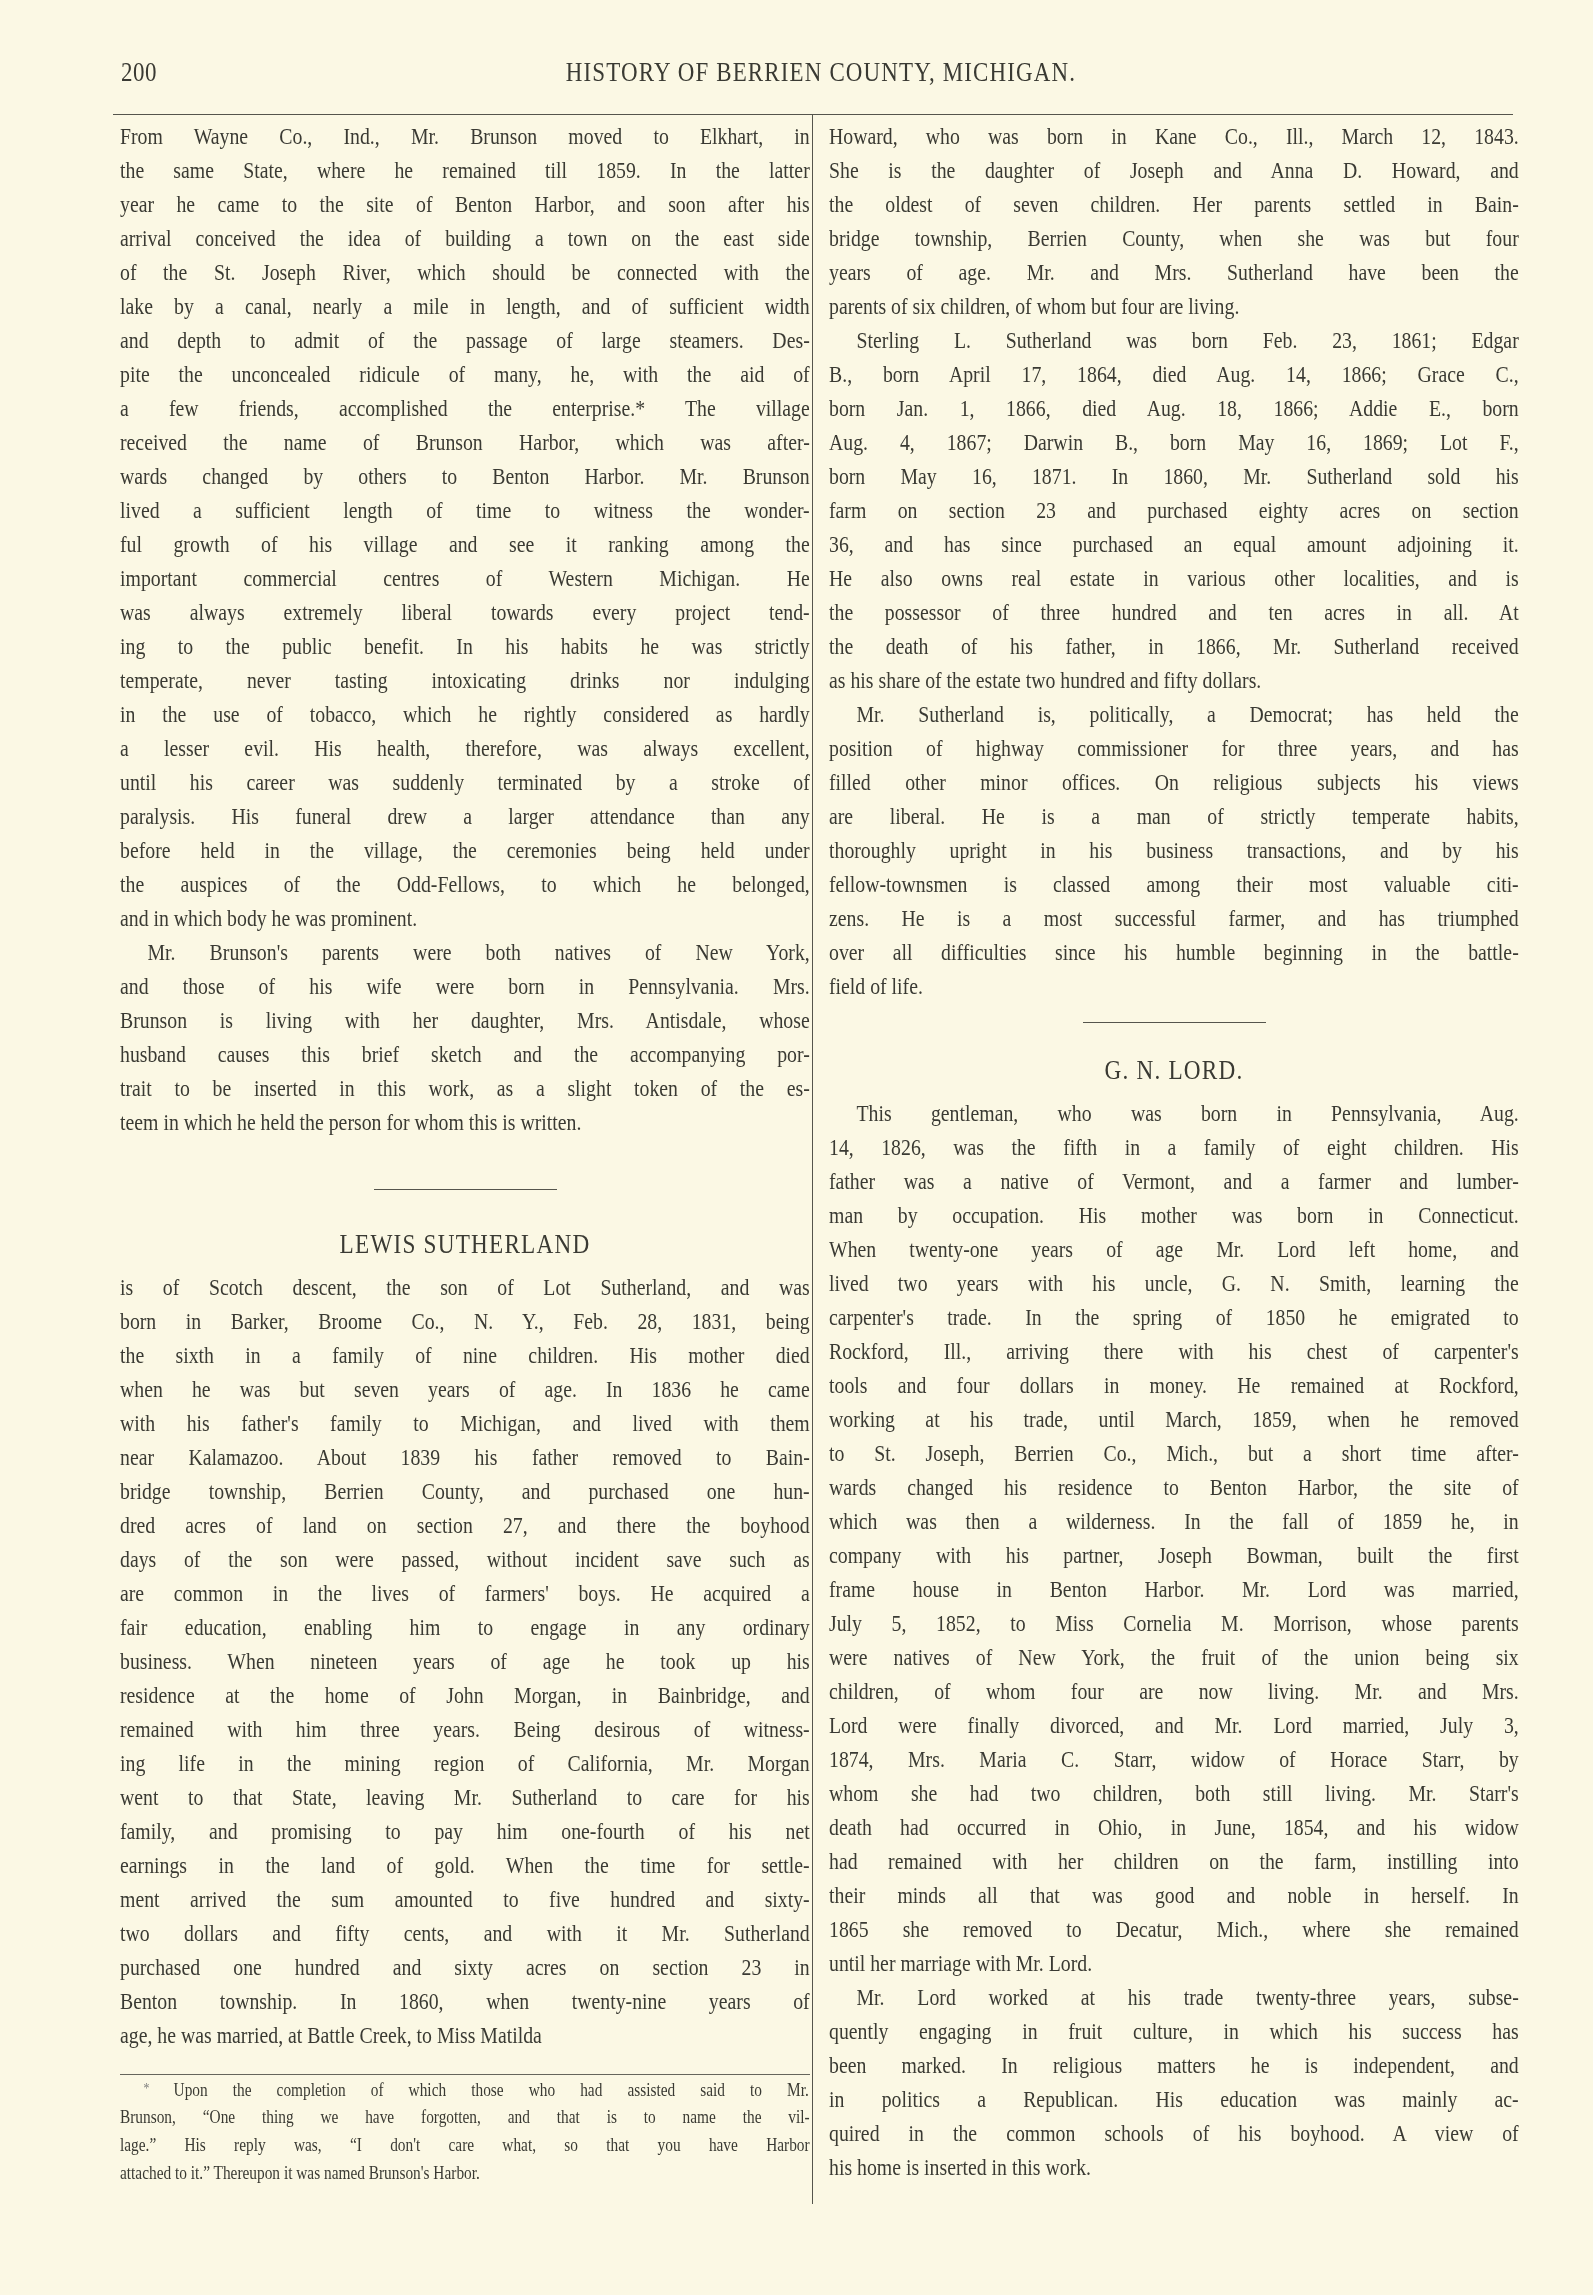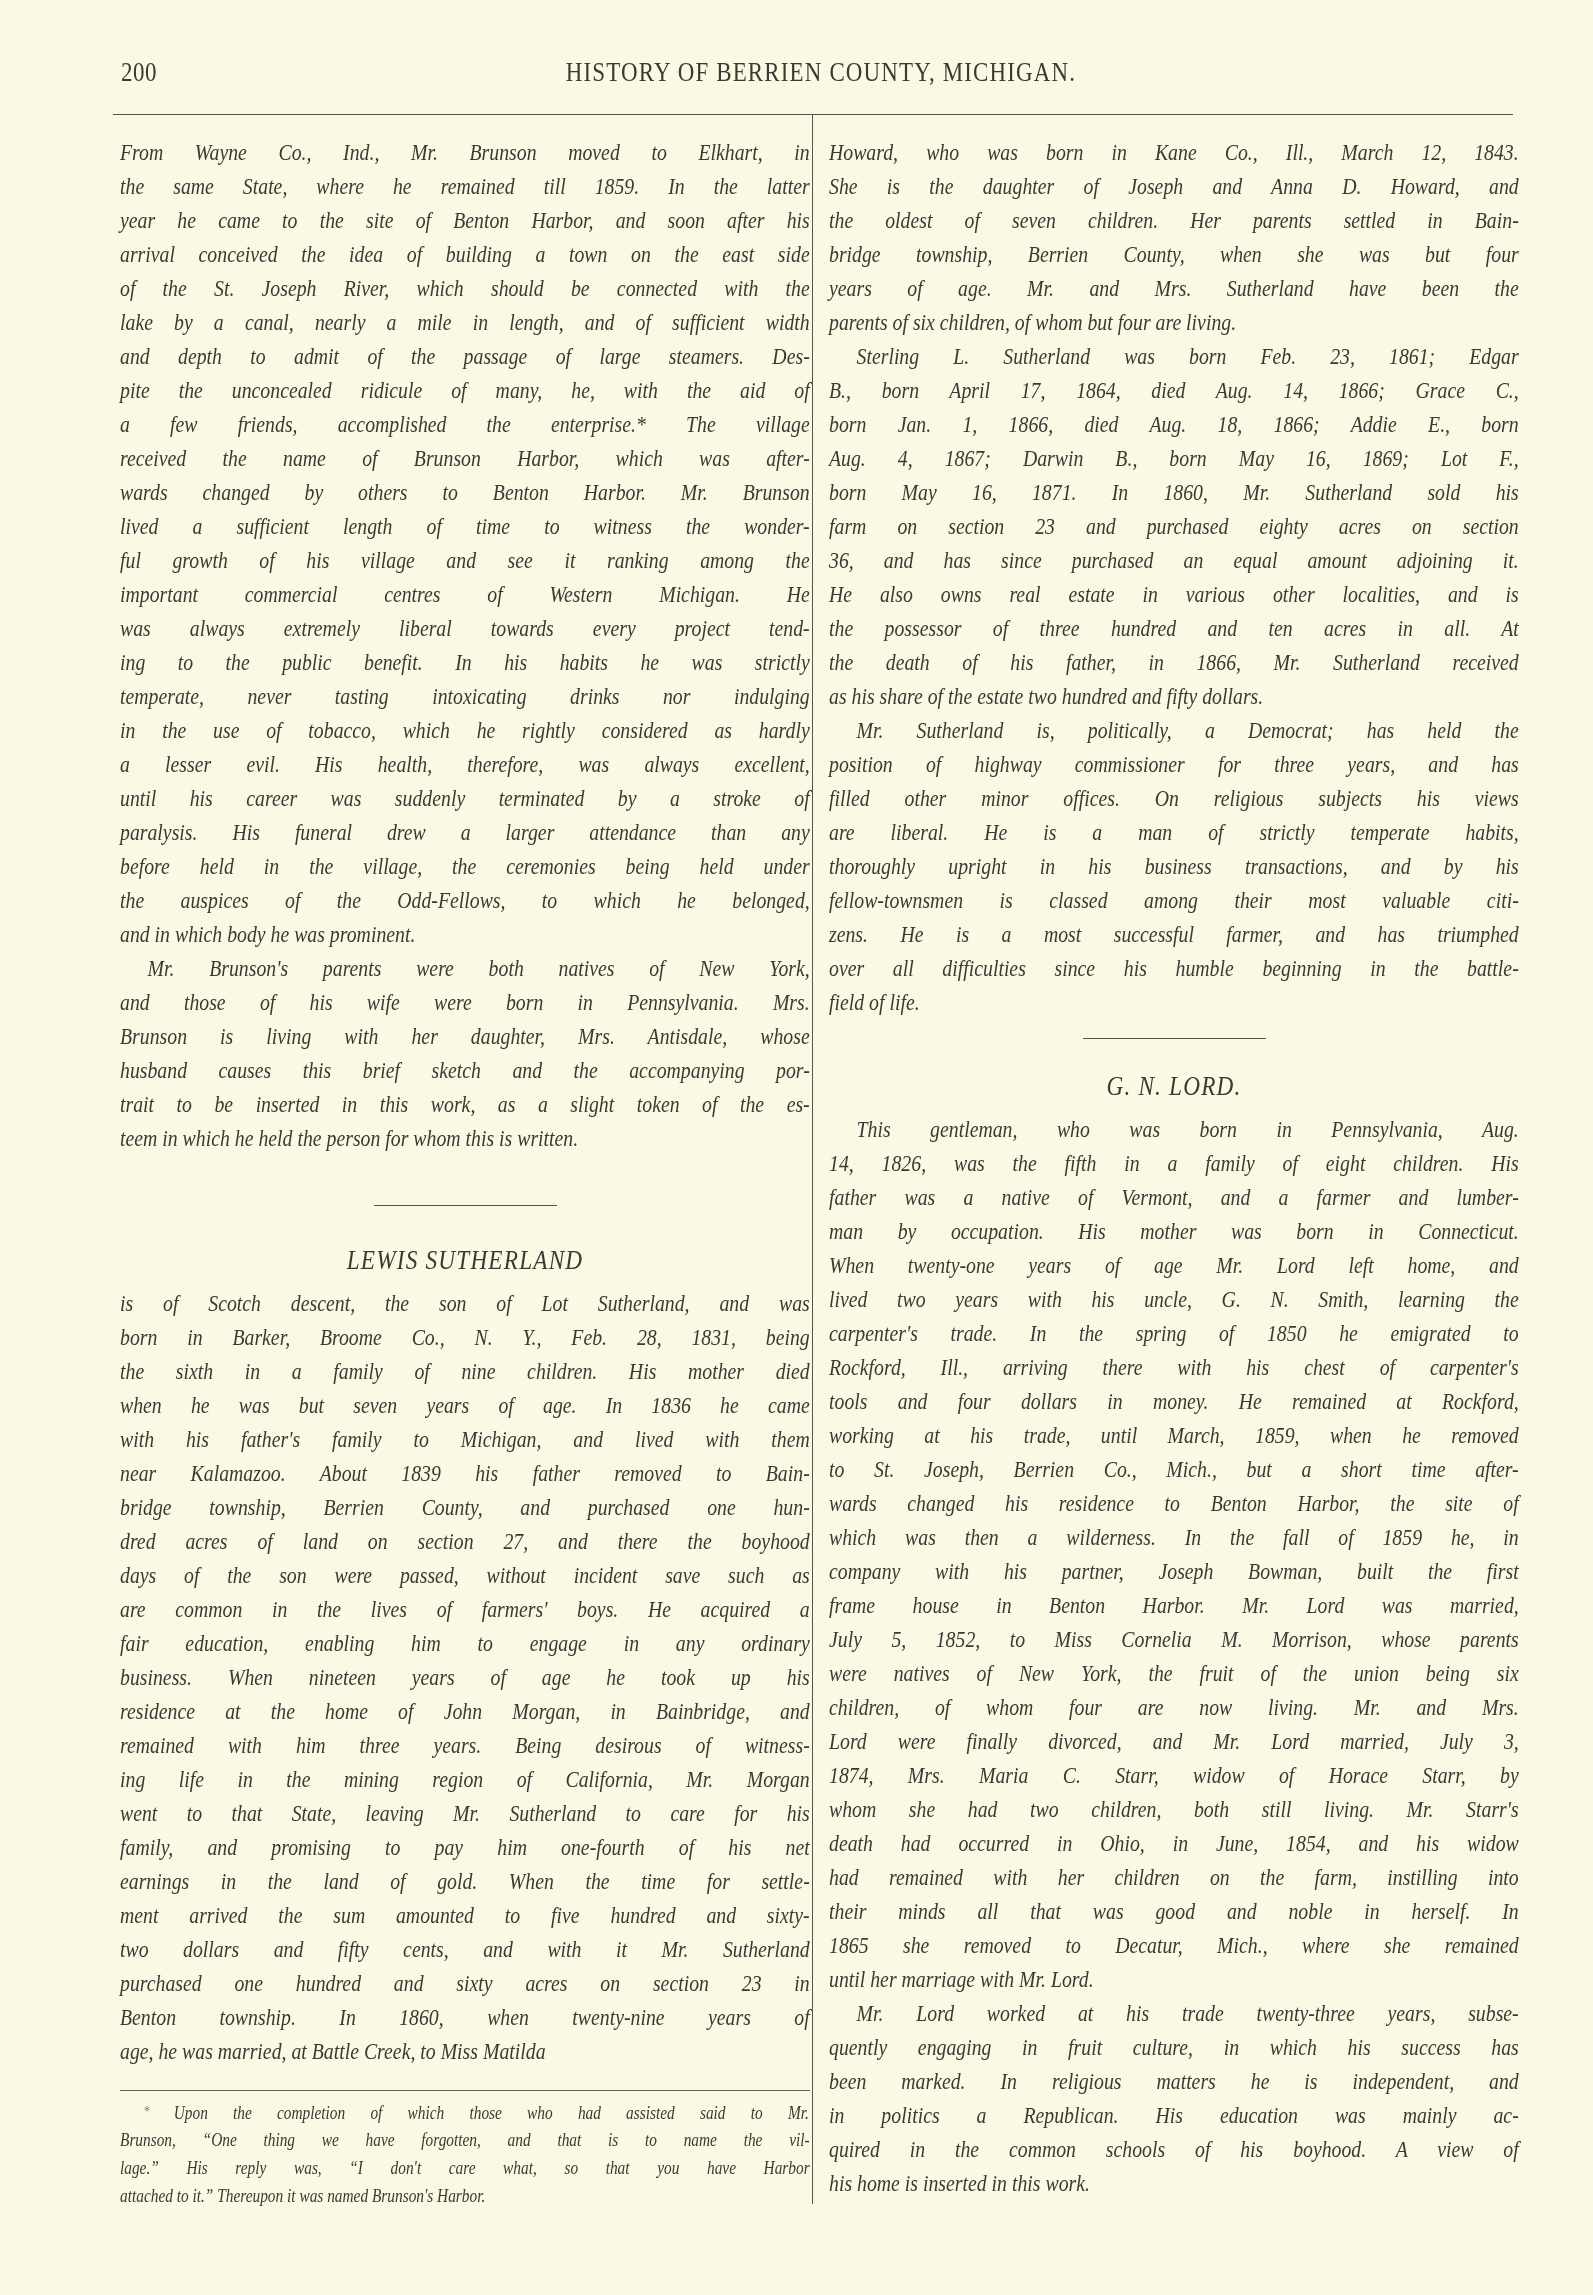--- a/index.html
+++ b/index.html
@@ -26,21 +26,21 @@
   }
   .header-rule {
     position: absolute; left: 113px; top: 114px; width: 1400px;
     border-top: 1.4px solid #55554c;
   }
   .column-divider {
     position: absolute; left: 812px; top: 115px; height: 2089px;
     border-left: 1.4px solid #55554c;
   }
   .column {
-    position: absolute; top: 136px; width: 690px; font-style: italic;
+    position: absolute; top: 120px; width: 690px;
   }
   .col-left { left: 120px; }
   .col-right { left: 829px; }
   .line {
     display: block;
     font-size: 23px;
     line-height: 34px;
     height: 34px;
     white-space: nowrap;
     text-align: justify;
@@ -55,21 +55,21 @@
     border-top: 1.4px solid #55554c;
   }
   .section-heading {
     text-align: center; font-size: 27px; letter-spacing: 1.4px;
     height: 53px; line-height: 53px; margin-top: 28px;
     transform: scaleX(0.86); transform-origin: center top;
   }
   .footnote-rule {
     margin-top: 21px; width: 690px; border-top: 1.4px solid #66665c;
   }
-  .footnote { margin-top: 7px; }
+  .footnote { }
   .fn-line {
     display: block;
     font-size: 18.3px; line-height: 28px; height: 28px;
     white-space: nowrap;
     text-align: justify; text-align-last: justify;
     transform: scaleX(0.84); transform-origin: left top;
     width: 821px;
   }
   .fn-line.last { text-align-last: left; }
   .fn-line.indent { padding-left: 28px; width: 792px; }

